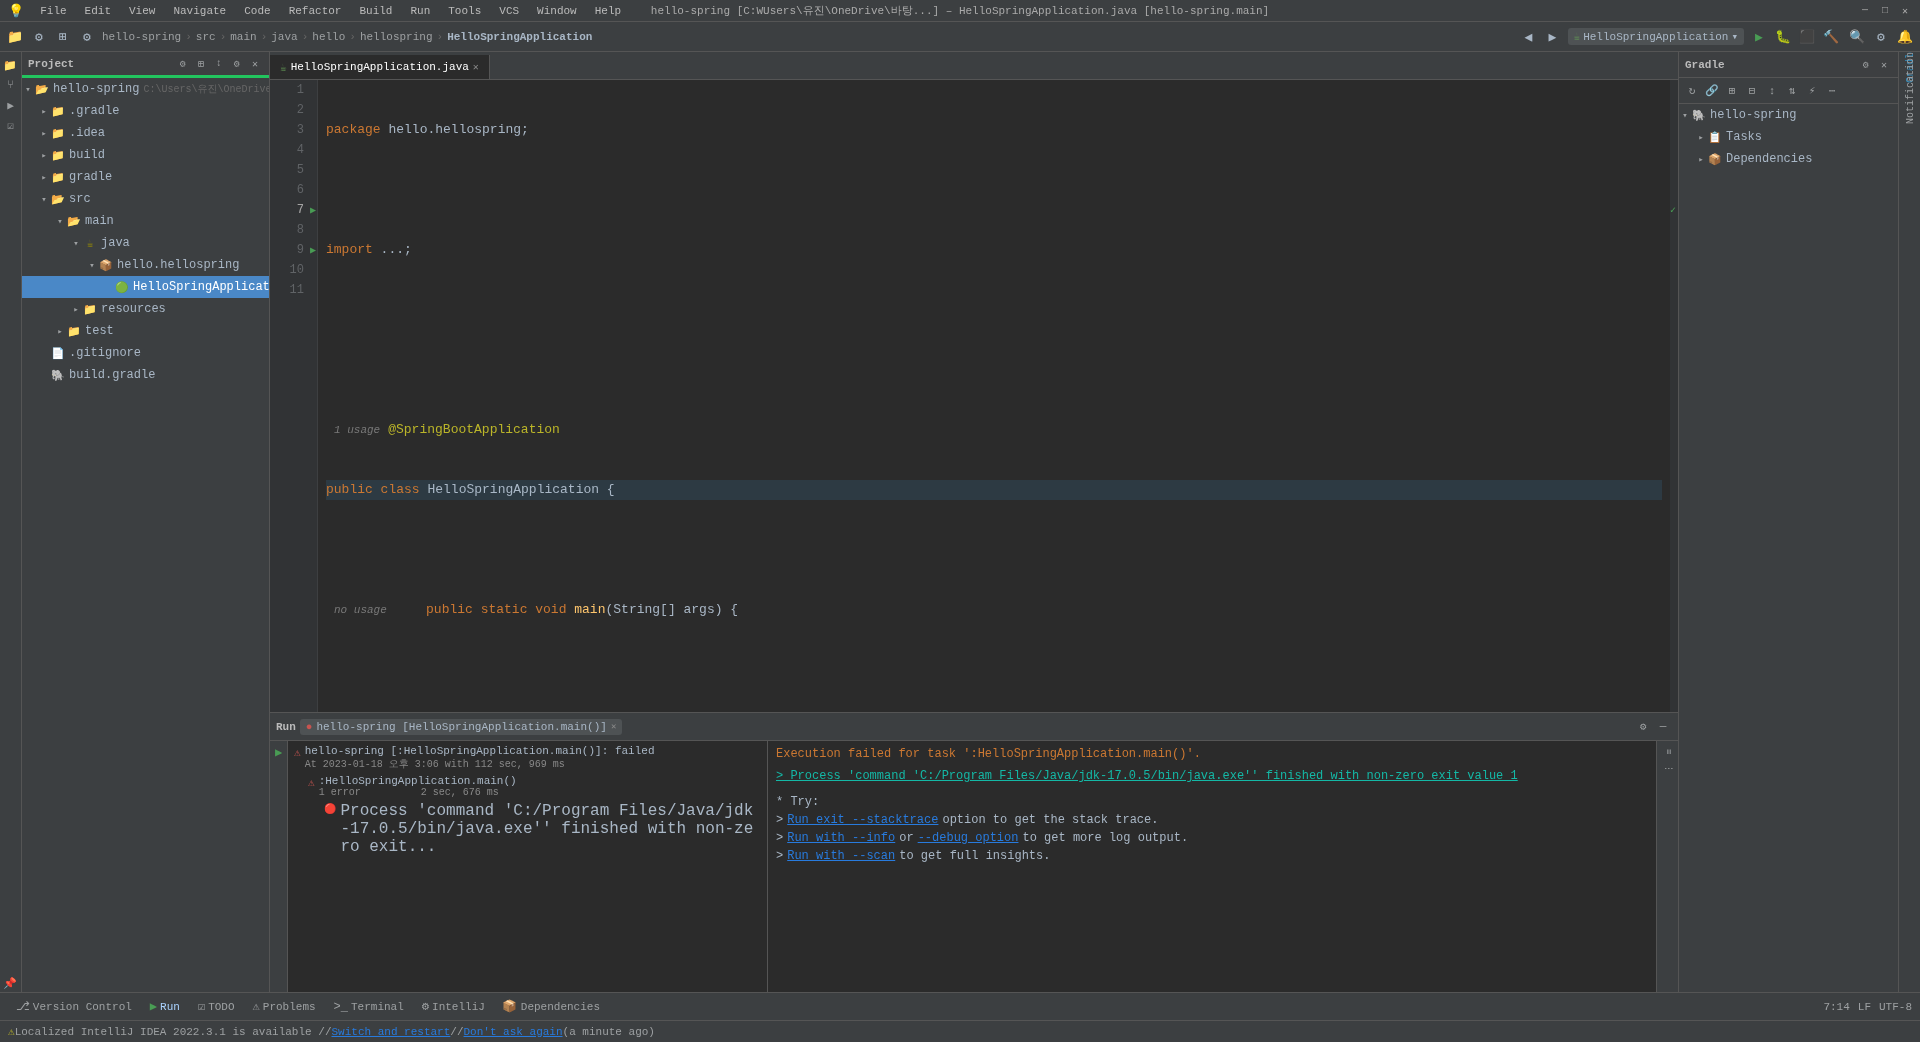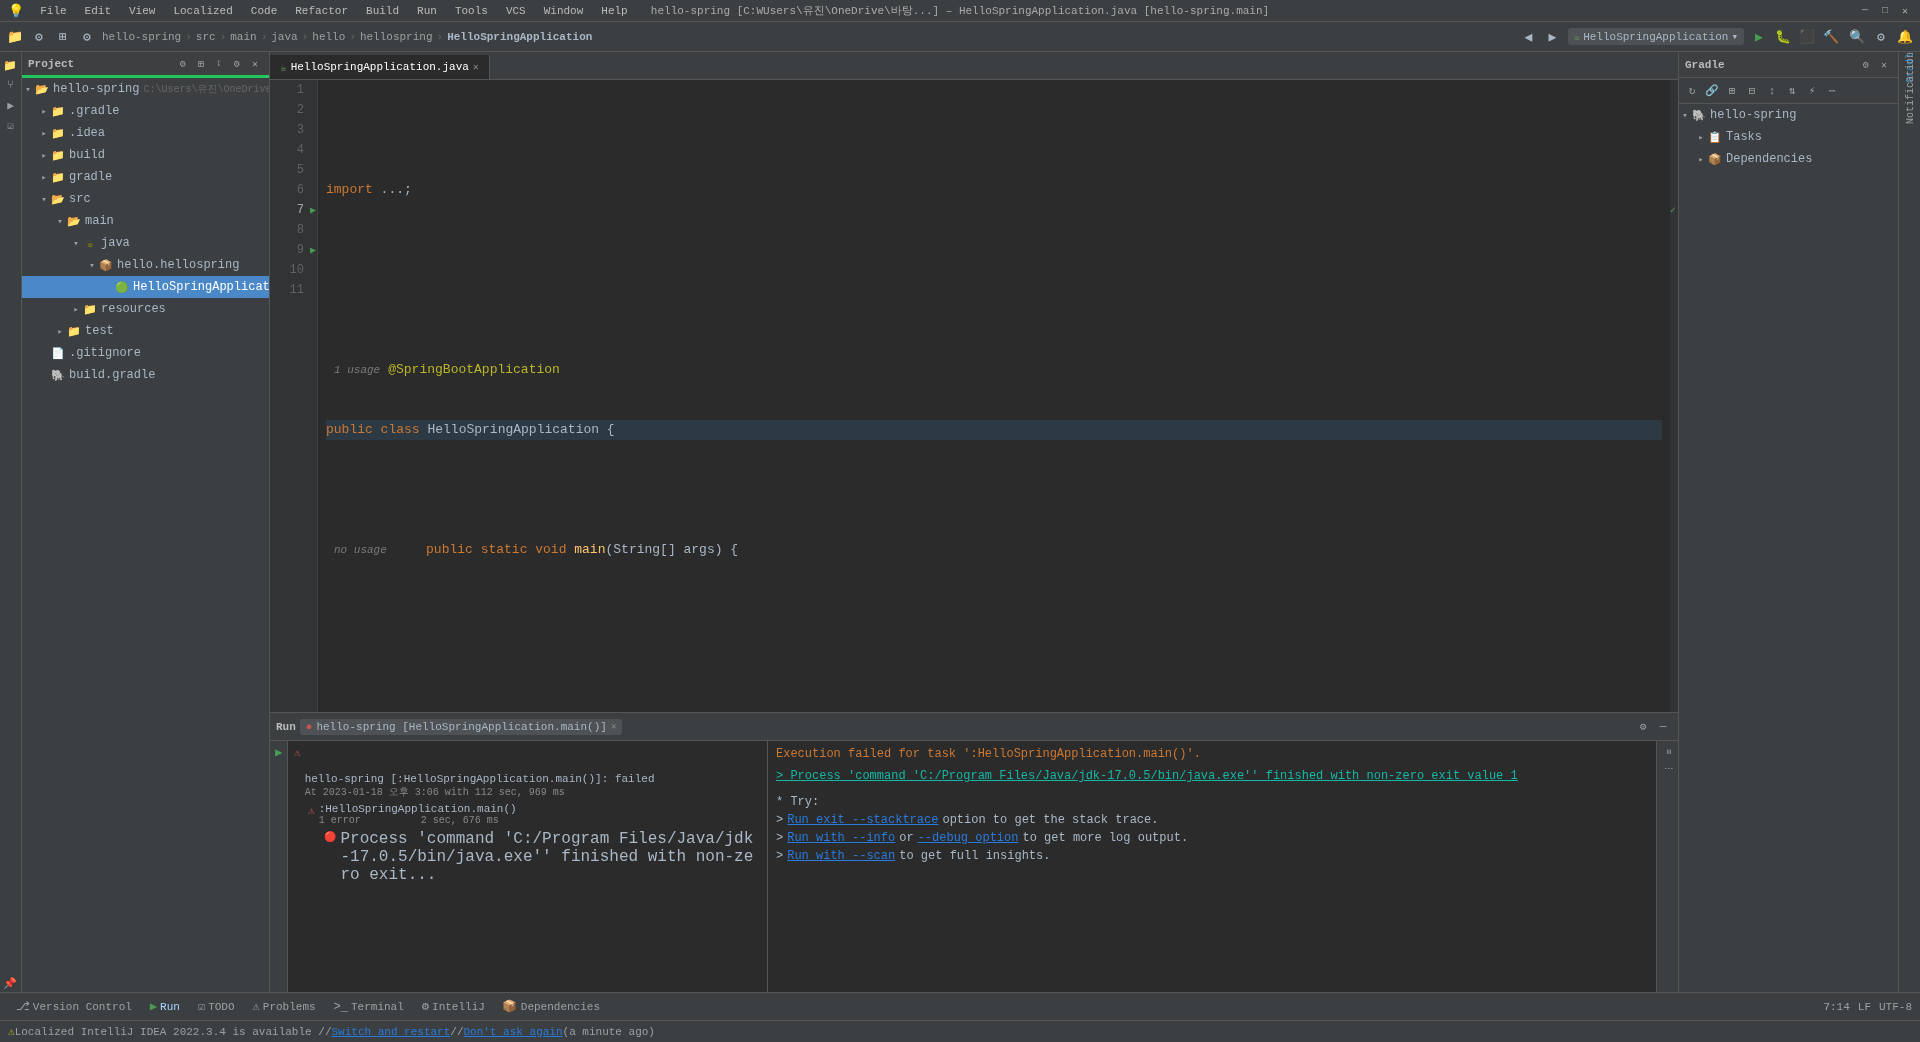--- a/index.html
+++ b/index.html
@@ -619,21 +619,21 @@
 </head>
 <body>
 
 <div class="title-bar">
   <div class="title-bar-left">
     <span style="color:#3592c4; font-weight:bold; font-size:13px;">💡</span>
     <div class="title-bar-menu">
       <span>File</span>
       <span>Edit</span>
       <span>View</span>
-      <span>Localized</span>
+      <span>Navigate</span>
       <span>Code</span>
       <span>Refactor</span>
       <span>Build</span>
       <span>Run</span>
       <span>Tools</span>
       <span>VCS</span>
       <span>Window</span>
       <span>Help</span>
     </div>
   </div>
@@ -867,20 +867,23 @@
           </div>
           <div style="height: 20px;"></div>
           <div style="height: 20px; display:flex; align-items:center;">
             <span style="color:#499c54; font-size:10px; cursor:pointer;">▶</span>
           </div>
           <div style="height: 20px;"></div>
           <div style="height: 20px;"></div>
         </div>
 
         <div class="code-content">
+          <div class="code-line">
+            <span class="kw">package </span><span>hello.hellospring;</span>
+          </div>
           <div class="code-line"></div>
           <div class="code-line">
             <span class="kw">import </span><span>...;</span>
           </div>
           <div class="code-line"></div>
           <div class="code-line"></div>
           <div class="code-line">
             <span class="code-hint" style="font-size:11px; color:#787878; margin-right:8px;">1 usage</span>
             <span class="ann">@SpringBootApplication</span>
           </div>
@@ -928,21 +931,21 @@
 
           <div class="run-gutter">
             <span style="color:#499c54; font-size:12px; cursor:pointer;">▶</span>
           </div>
 
           <div class="run-left-panel">
 
             <div class="run-item">
               <span class="run-item-icon icon-error">⚠</span>
               <div>
-                <div class="run-item-text" style="color:#a9b7c6;margin-top:28px;">hello-spring [:HelloSpringApplication.main()]: failed</div>
+                <div class="run-item-text" style="color:#a9b7c6;">hello-spring [:HelloSpringApplication.main()]: failed</div>
                 <div class="run-item-sub">At 2023-01-18 오후 3:06 with 112 sec, 969 ms</div>
               </div>
             </div>
 
             <div class="run-item" style="padding-left: 20px;">
               <span class="run-item-icon icon-error">⚠</span>
               <div>
                 <div class="run-item-text" style="color:#a9b7c6;">:HelloSpringApplication.main()</div>
                 <div class="run-item-sub">1 error &nbsp;&nbsp;&nbsp;&nbsp;&nbsp;&nbsp;&nbsp;&nbsp; <span>2 sec, 676 ms</span></div>
               </div>
@@ -1075,18 +1078,18 @@
   </div>
   <div class="bottom-right">
     <span>7:14</span>
     <span>LF</span>
     <span>UTF-8</span>
   </div>
 </div>
 
 <div class="status-bar">
   <span class="status-warning">⚠ </span>
-  <span>Localized IntelliJ IDEA 2022.3.4 is available // </span>
+  <span>Localized IntelliJ IDEA 2022.3.1 is available // </span>
   <span class="status-link">Switch and restart</span>
   <span> // </span>
   <span class="status-link">Don't ask again</span>
   <span> (a minute ago)</span>
 </div>
 
 </body></html>

